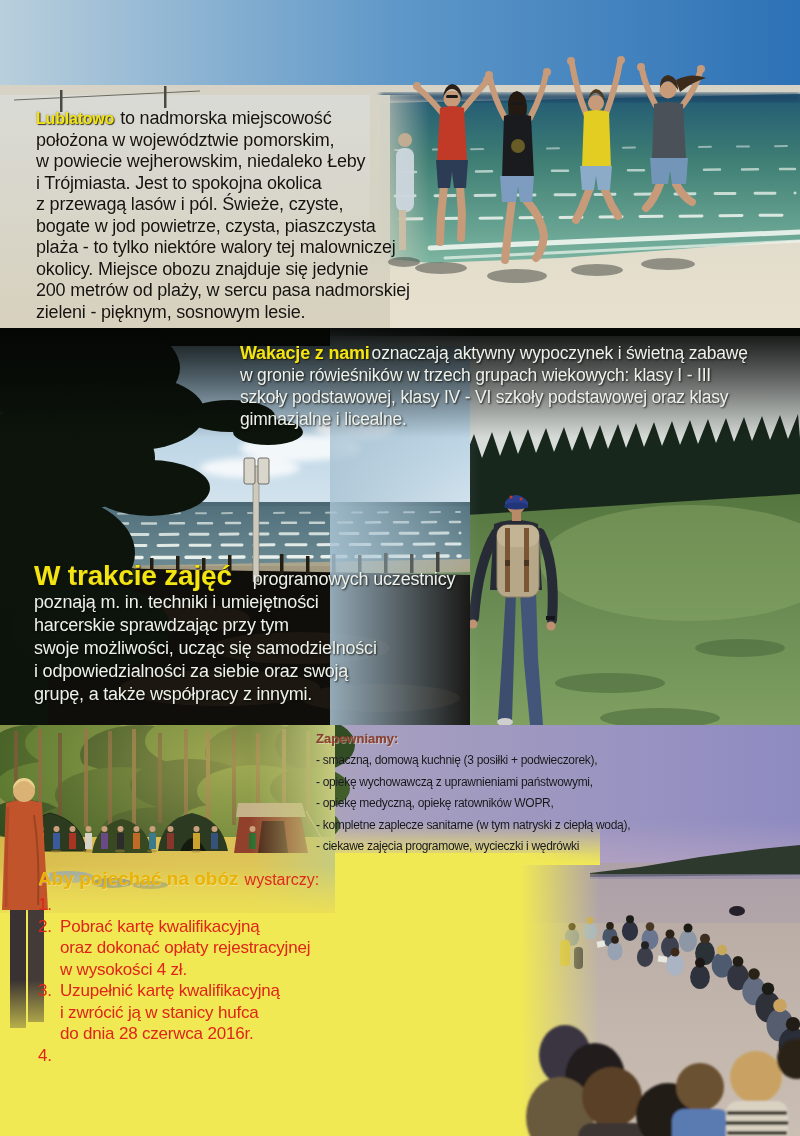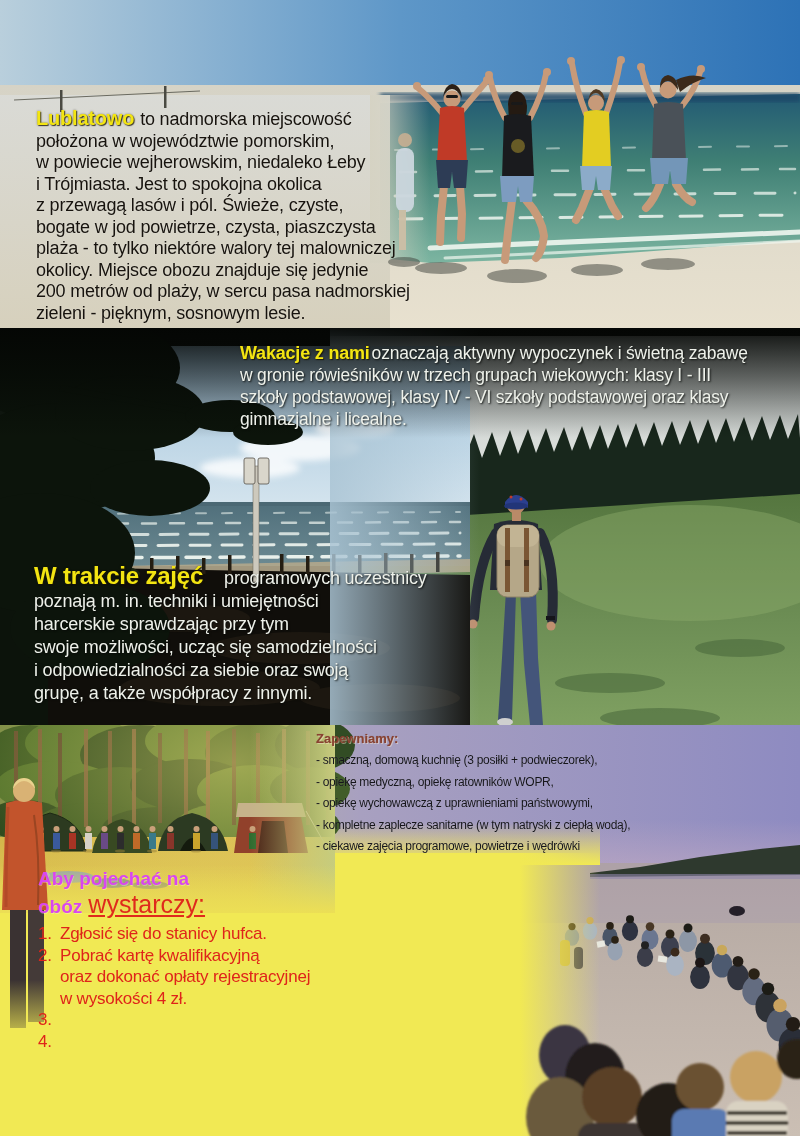--- a/index.html
+++ b/index.html
@@ -5,37 +5,37 @@
   html,body{margin:0;padding:0;background:#222;}
   .page{position:relative;width:800px;height:1136px;overflow:hidden;
         font-family:"Liberation Sans",sans-serif;background:#000;}
   .layer{position:absolute;left:0;}
   .layer svg{display:block;}
   .tblock{position:absolute;z-index:6;}
   .pre{white-space:pre-line;}
   
   .yellow-heading{color:#f3e512;font-weight:bold;
      text-shadow:1px 1px 1px rgba(25,20,5,.8),0 0 2px rgba(40,30,0,.5);}
-  .intro-heading{font-size:20px;text-align:center;}
+  .intro-heading{font-size:16px;text-align:center;}
   .vac-heading{font-size:18px;}
-  .act-heading{font-size:24px;}
+  .act-heading{font-size:28px;}
   
   .intro-body{color:#17130e;font-size:18px;line-height:21.5px;letter-spacing:-.2px;
      text-shadow:0 0 2px rgba(255,255,255,.35);}
   .light-body{color:#eef1ea;text-shadow:1px 1px 2px rgba(8,10,8,.85);}
   .vac-body{font-size:17.5px;line-height:22px;letter-spacing:-.2px;}
   .act-body{font-size:18px;line-height:23px;letter-spacing:-.2px;}
   .provide-heading{color:#8a4231;font-weight:bold;font-size:13px;
      text-shadow:1px 1px 0 rgba(255,240,215,.45),0 0 1px rgba(60,20,10,.4);}
   .provide-items{color:#15151a;font-size:12px;line-height:21.5px;letter-spacing:-.3px;
      margin-top:4px;text-shadow:0 0 1px rgba(255,255,255,.2);}
   .provide-item{white-space:pre-line;padding-left:13px;text-indent:-13px;}
-  .howto-heading .main{color:#d946ef;font-weight:bold;font-size:19px;
+  .howto-heading .main{color:#eab308;font-weight:bold;font-size:19px;
      text-shadow:.5px .5px 0 rgba(255,255,255,.3);}
-  .howto-heading .suffix{color:#df2a1c;font-size:25px;margin-left:6px;text-decoration:underline;}
+  .howto-heading .suffix{color:#df2a1c;font-size:16px;margin-left:6px;}
   .howto-steps{color:#df241a;font-size:17px;line-height:21.5px;letter-spacing:-.2px;margin-top:4px;}
   .step{display:flex;}
   .step-num{width:22px;flex:none;}
   .step-text{white-space:pre-line;}
 </style>
 </head>
 <body>
 
 <div class="page">
 
@@ -576,44 +576,46 @@
 harcerskie sprawdzając przy tym
 swoje możliwości, ucząc się samodzielności
 i odpowiedzialności za siebie oraz swoją
 grupę, a także współpracy z innymi.</span></span>
   </div>
 
   <div class="tblock" style="left:316px;top:731px;width:482px;">
     <div class="provide-heading">Zapewniamy:</div>
     <div class="provide-items">
       <div class="provide-item">- smaczną, domową kuchnię (3 posiłki + podwieczorek),</div>
+      <div class="provide-item">- opiekę wychowawczą z uprawnieniami państwowymi,</div>
       <div class="provide-item">- opiekę medyczną, opiekę ratowników WOPR,</div>
-      <div class="provide-item">- opiekę wychowawczą z uprawnieniami państwowymi,</div>
       <div class="provide-item">- kompletne zaplecze sanitarne (w tym natryski z ciepłą wodą),</div>
-      <div class="provide-item">- ciekawe zajęcia programowe, powietrze i wędrówki</div>
+      <div class="provide-item">- ciekawe zajęcia programowe, wycieczki i wędrówki</div>
     </div>
   </div>
 
   <div class="tblock" style="left:38px;top:868px;width:315px;">
     <div class="howto-heading">
       <span class="main">Aby pojechać na obóz</span><span class="suffix">wystarczy:</span>
     </div>
     <div class="howto-steps">
       <div class="step">
         <span class="step-num">1.</span>
-        <span class="step-text">Zgłosić się do stanicy hufca.</span>
       </div>
       <div class="step">
         <span class="step-num">2.</span>
         <span class="step-text">Pobrać kartę kwalifikacyjną
    oraz dokonać opłaty rejestracyjnej
    w wysokości 4 zł.</span>
       </div>
       <div class="step">
         <span class="step-num">3.</span>
+        <span class="step-text">Uzupełnić kartę kwalifikacyjną
+   i zwrócić ją w stanicy hufca
+   do dnia 28 czerwca 2016r.</span>
       </div>
       <div class="step">
         <span class="step-num">4.</span>
       </div>
     </div>
   </div>
 
 </div>
 
 </body></html>

